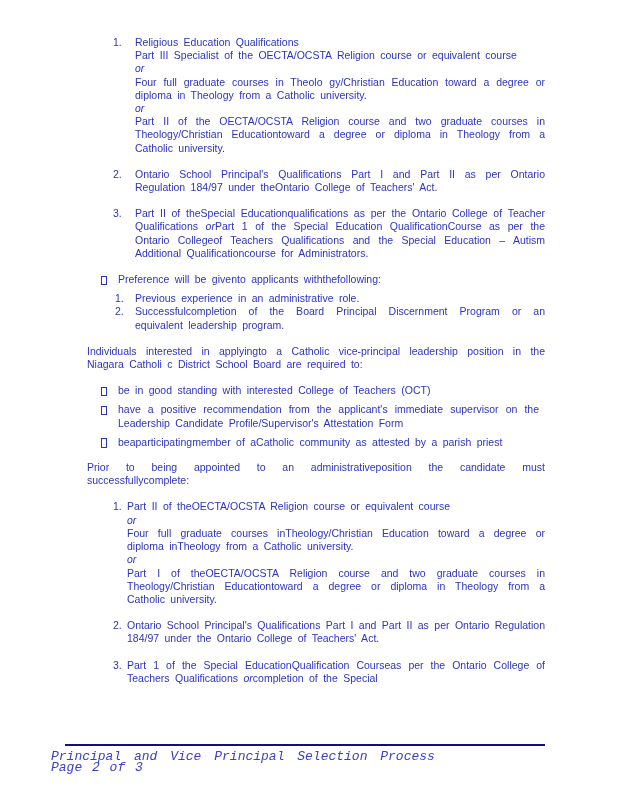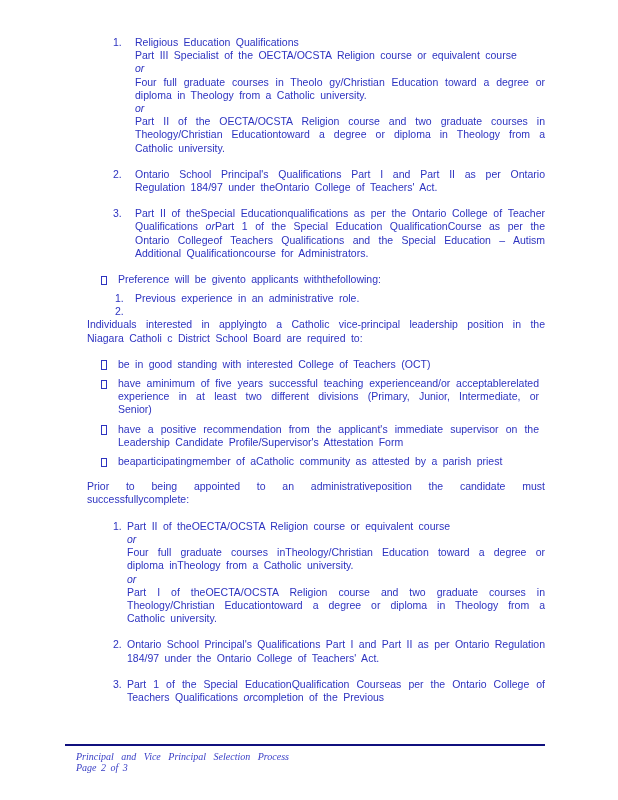--- a/index.html
+++ b/index.html
@@ -44,24 +44,24 @@
     border:1px solid #2d33c0;
     display:inline-block;
   }
   .footer { position:absolute; left:0; top:0; width:618px; }
   .footer-rule {
     position:absolute; left:65px; top:744px;
     width:480px; height:2px;
     background:#10107e;
   }
   .footer-text {
-    position:absolute; left:76px; top:751px;
-    font-family:Liberation Serif, serif;
+    position:absolute; left:51px; top:751px;
+    font-family:Liberation Mono, monospace;
     font-style:italic;
-    font-size:10px;
+    font-size:13px;
     line-height:11px;
     color:#3b41c6;
   }
   .footer-text .l1 { word-spacing:5px; }
   .footer-text .l2 { word-spacing:2px; }
 </style>
 </head>
 <body>
 
 <div class="page">
@@ -91,31 +91,28 @@
           <div class="seg"><span>Preference will be givento applicants withthefollowing:</span></div>
         </div>
       </div>
       <div class="numlist list-sub tight">
         <div class="numitem">
           <span class="num">1.</span>
           <div class="seg"><span>Previous experience in an administrative role.</span></div>
         </div>
         <div class="numitem">
           <span class="num">2.</span>
+          <div class="seg"><span>Successfulcompletion of the Board Principal Discernment Program or an equivalent leadership program.</span></div>
         </div>
       </div>
       <div class="para"><span>Individuals interested in applyingto a Catholic vice-principal leadership position in the Niagara Catholi c District School Board are required to:</span></div>
       <div class="bulletlist">
         <div class="bullet-item">
           <span class="bullet-glyph"></span>
           <div class="seg"><span>be in good standing with interested College of Teachers (OCT)</span></div>
-        </div>
-        <div class="bullet-item">
-          <span class="bullet-glyph"></span>
-          <div class="seg"><span>have aminimum of five years successful teaching experienceand/or acceptablerelated experience in at least two different divisions (Primary, Junior, Intermediate, or Senior)</span></div>
         </div>
         <div class="bullet-item">
           <span class="bullet-glyph"></span>
           <div class="seg"><span>have a positive recommendation from the applicant's immediate supervisor on the Leadership Candidate Profile/Supervisor's Attestation Form</span></div>
         </div>
         <div class="bullet-item">
           <span class="bullet-glyph"></span>
           <div class="seg"><span>beaparticipatingmember of aCatholic community as attested by a parish priest</span></div>
         </div>
       </div>
@@ -128,21 +125,21 @@
           <div class="seg"><span>Four full graduate courses inTheology/Christian Education toward a degree or diploma inTheology from a Catholic university.</span></div>
           <div class="seg"><span class="it">or</span></div>
           <div class="seg"><span>Part I of theOECTA/OCSTA Religion course and two graduate courses in Theology/Christian Educationtoward a degree or diploma in Theology from a Catholic university.</span></div>
         </div>
         <div class="numitem">
           <span class="num">2.</span>
           <div class="seg"><span>Ontario School Principal's Qualifications Part I and Part II as per Ontario Regulation 184/97 under the Ontario College of Teachers' Act.</span></div>
         </div>
         <div class="numitem">
           <span class="num">3.</span>
-          <div class="seg"><span>Part 1 of the Special EducationQualification Courseas per the Ontario College of Teachers Qualifications </span><span class="it">or</span><span>completion of the Previous</span></div>
+          <div class="seg"><span>Part 1 of the Special EducationQualification Courseas per the Ontario College of Teachers Qualifications </span><span class="it">or</span><span>completion of the Special</span></div>
         </div>
       </div>
     </div>
   <div class="footer">
     <div class="footer-rule"></div>
     <div class="footer-text">
       <div class="l1">Principal and Vice Principal Selection Process</div>
       <div class="l2">Page 2 of 3</div>
     </div>
   </div>

